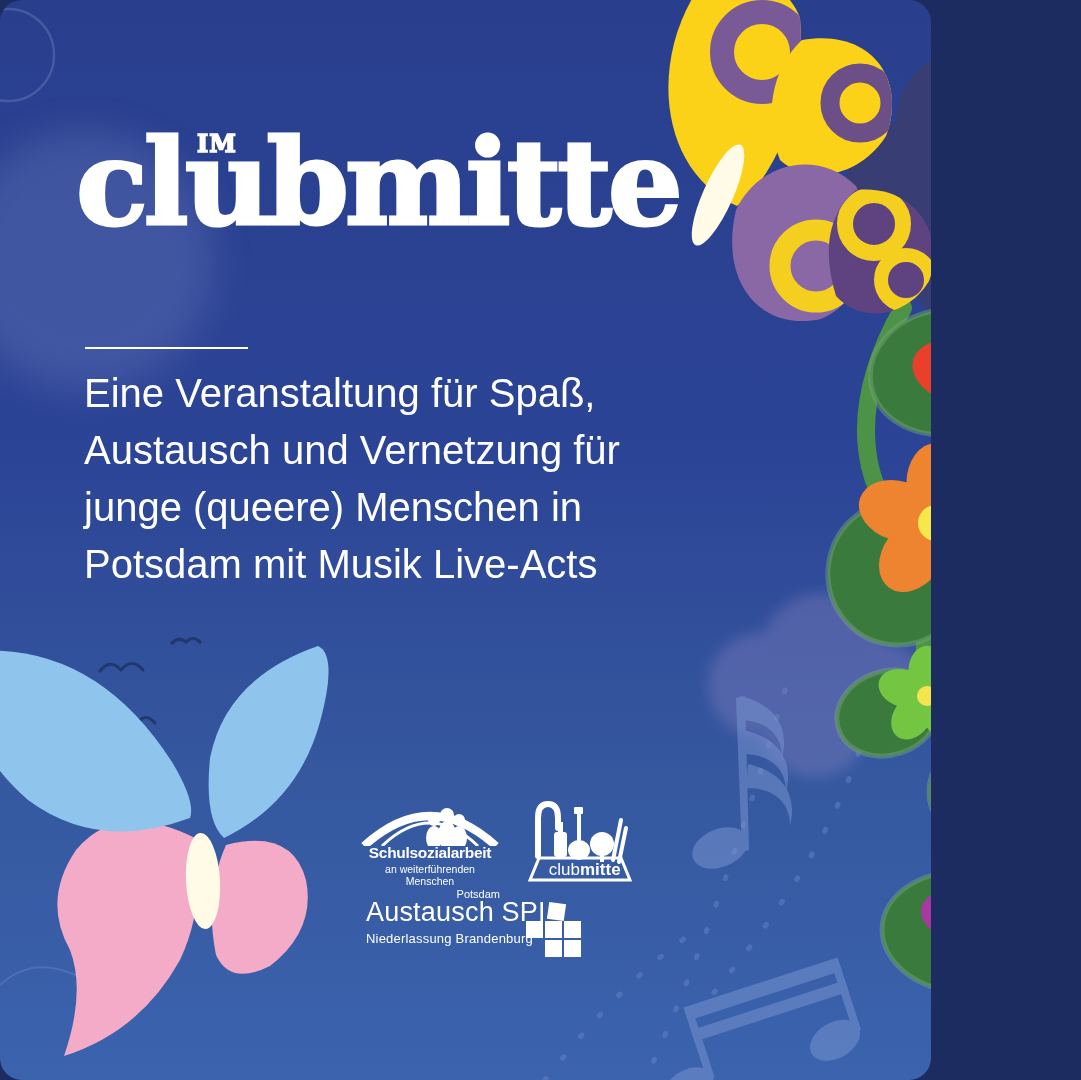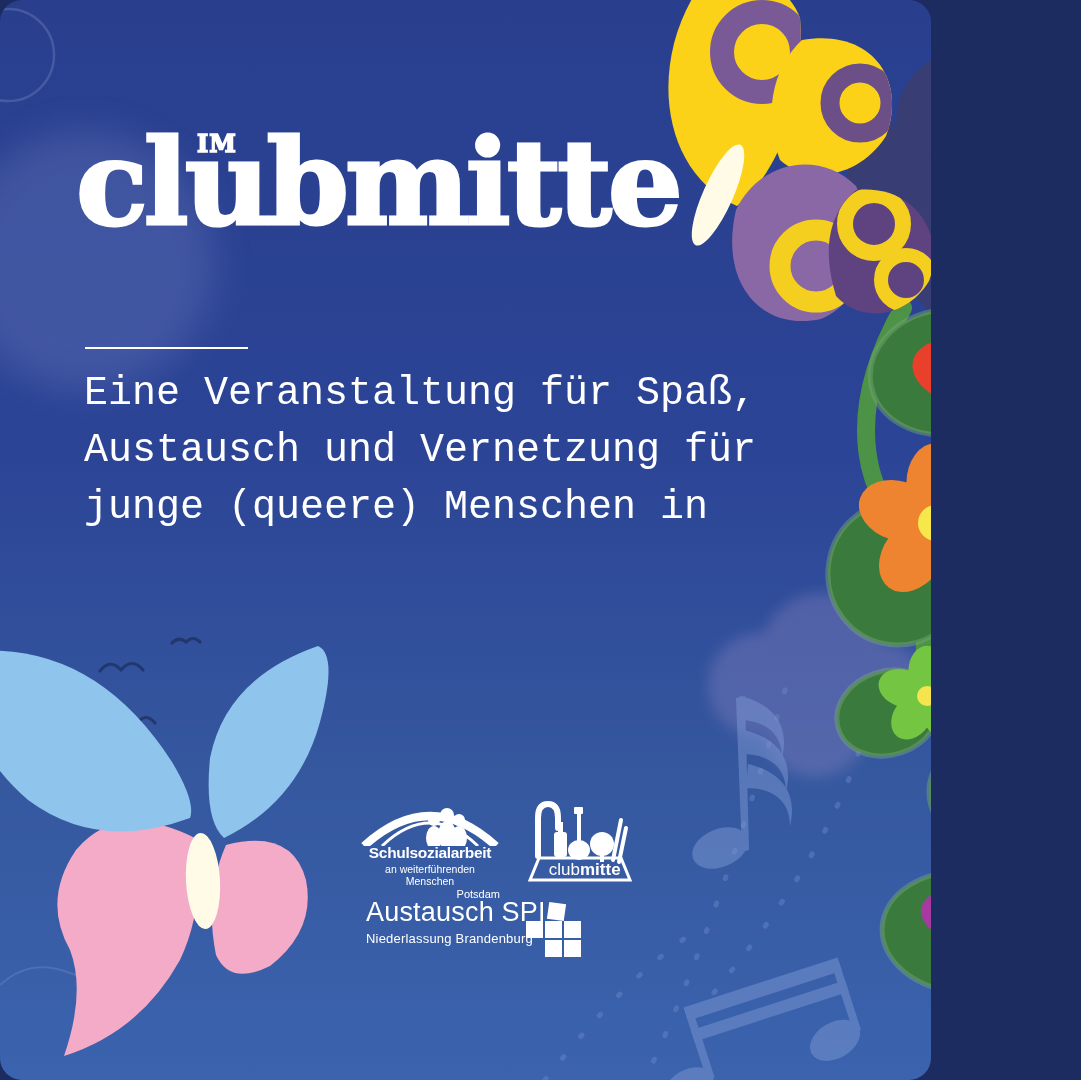--- a/index.html
+++ b/index.html
@@ -30,21 +30,21 @@
   }
   .address{
     position:absolute;left:84px;top:247px;
     font-weight:800;font-size:26px;letter-spacing:0.2px;
     -webkit-text-stroke:1.1px #fff;
     white-space:nowrap;
   }
   .divider{position:absolute;left:85px;top:347px;width:163px;height:2px;background:#ffffff;}
   .description{
     position:absolute;left:84px;top:365px;
-    font-family:Liberation Mono, monospace;
+    font-family:Liberation Sans, sans-serif;
     font-size:40px;line-height:57px;font-weight:500;
     white-space:nowrap;
   }
 
   
   .arch-logo{position:absolute;left:360px;top:800px;width:140px;}
   .arch-logo svg{display:block;margin:0 auto;}
   .arch-title{margin-top:-2px;text-align:center;font-weight:bold;font-size:15.5px;letter-spacing:-0.3px;}
   .arch-sub{text-align:center;font-size:10.5px;margin-top:1px;}
   .arch-city{text-align:right;font-size:11px;margin-top:1px;}
@@ -219,20 +219,21 @@
   </svg>
 
   <div class="kicker">IM</div>
   <div class="title">clubmitte</div>
   <div class="divider"></div>
 
   <div class="description">
     <div>Eine Veranstaltung für Spaß,</div>
     <div>Austausch und Vernetzung für</div>
     <div>junge (queere) Menschen in</div>
+    <div>Potsdam mit Musik Live-Acts</div>
   </div>
 
   <div class="arch-logo">
     <svg width="140" height="46" viewBox="0 0 140 46">
       <g clip-path="url(#archClip)">
         <path d="M4,46 Q70,-14 136,46" fill="none" stroke="#fff" stroke-width="8"></path>
         <path d="M22,46 Q70,0 118,46" fill="none" stroke="#fff" stroke-width="3"></path>
         <g fill="#fff">
           <circle cx="74" cy="20" r="6"></circle>
           <circle cx="87" cy="15" r="7"></circle>

